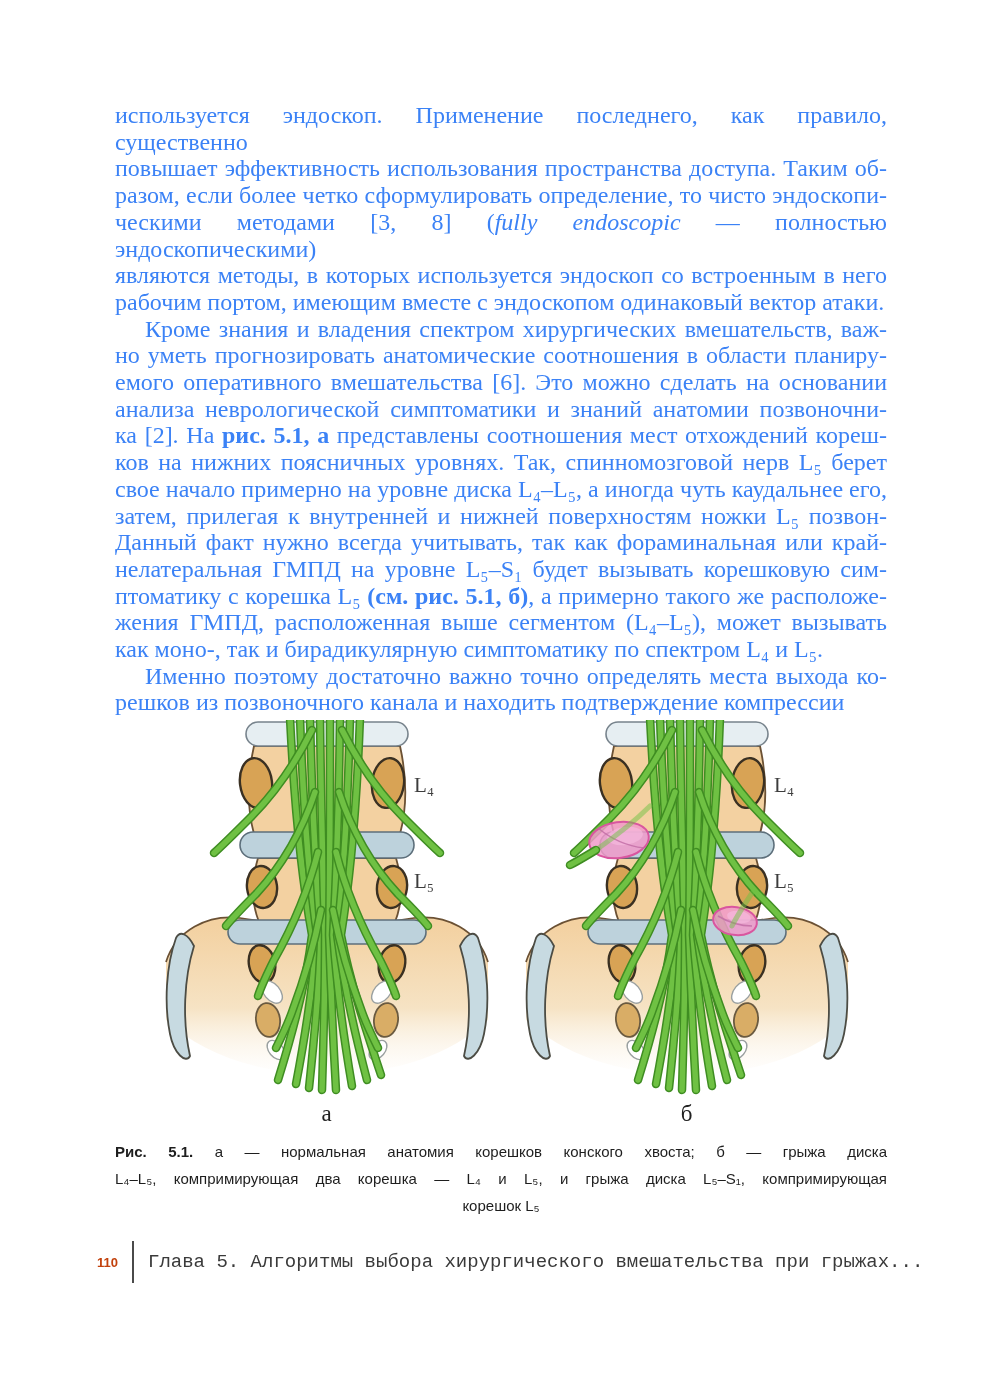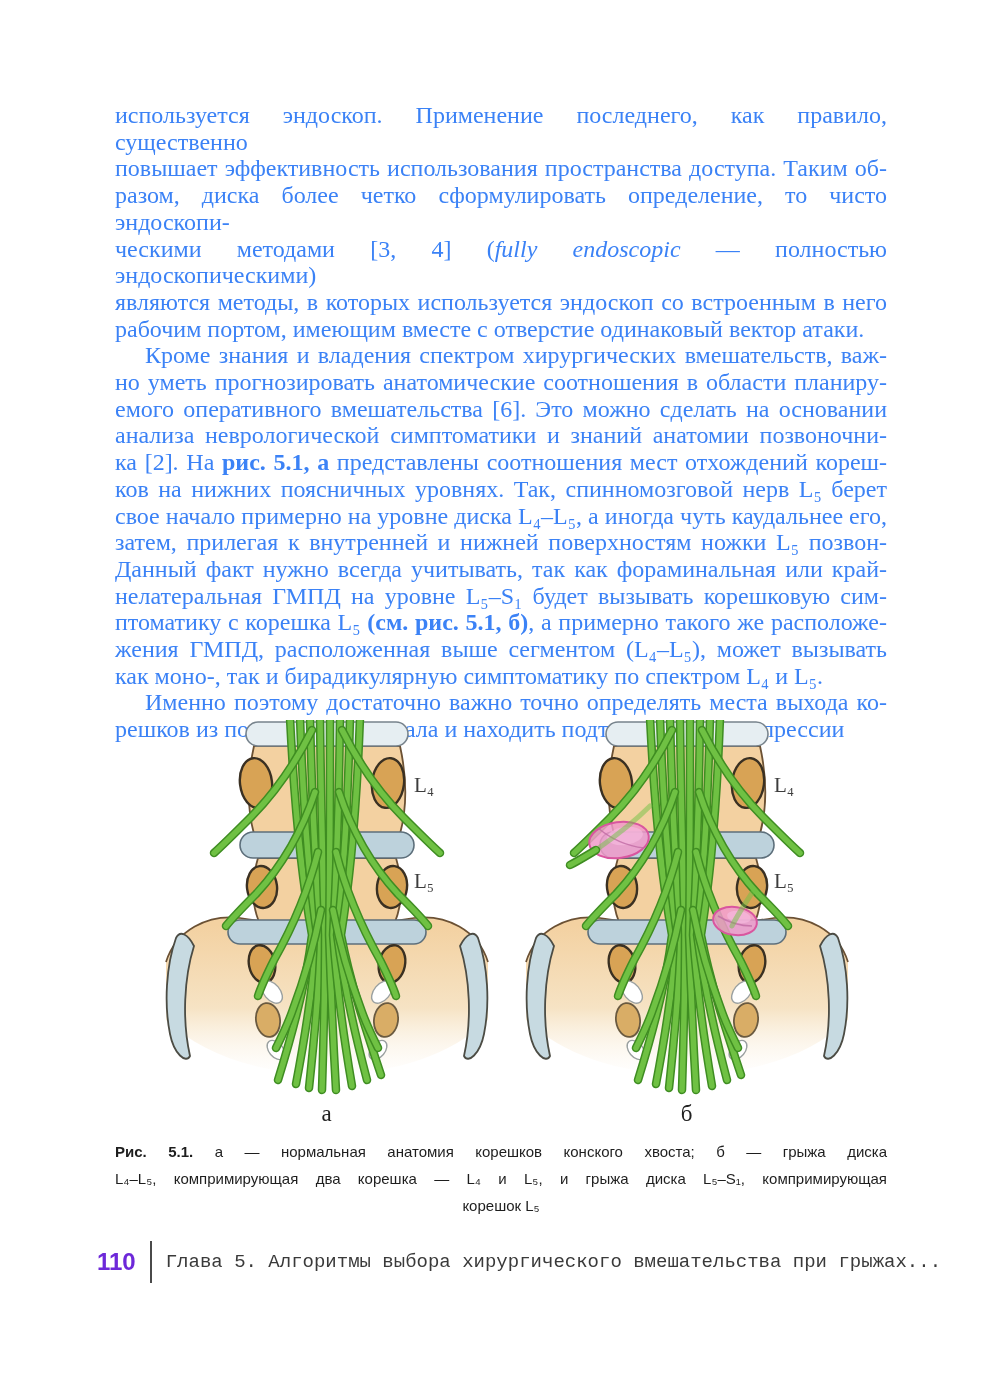--- a/index.html
+++ b/index.html
@@ -53,37 +53,37 @@
   }
   .cap-line{text-align:justify;text-align-last:justify;}
   .cap-line.center{text-align:center;text-align-last:center;}
 
   
   .footer{
     position:absolute;top:1241px;left:97px;
     display:flex;align-items:center;
     font-family:"Liberation Sans","DejaVu Sans",sans-serif;color:#333;
   }
-  .pagenum{font-weight:bold;font-size:24px;color:#6d28d9;}
+  .pagenum{font-weight:bold;font-size:13px;color:#c2410c;}
   .divider{width:2px;height:42px;background:#4a4a4a;margin:0 14px;}
   .running{font-size:19px;color:#3a3a3a;font-family:Liberation Mono, monospace;}
 </style>
 </head>
 <body>
 
 <div class="page">
 
   <div class="bodytext">
     <div class="para">
       <div class="line">используется эндоскоп. Применение последнего, как правило, существенно</div>
       <div class="line">повышает эффективность использования пространства доступа. Таким об-</div>
-      <div class="line">разом, диска более четко сформулировать определение, то чисто эндоскопи-</div>
-      <div class="line"><span>ческими методами [3, 4] (</span><span class="it">fully endoscopic</span><span> — полностью эндоскопическими)</span></div>
+      <div class="line">разом, если более четко сформулировать определение, то чисто эндоскопи-</div>
+      <div class="line"><span>ческими методами [3, 8] (</span><span class="it">fully endoscopic</span><span> — полностью эндоскопическими)</span></div>
       <div class="line">являются методы, в которых используется эндоскоп со встроенным в него</div>
-      <div class="line last">рабочим портом, имеющим вместе с отверстие одинаковый вектор атаки.</div>
+      <div class="line last">рабочим портом, имеющим вместе с эндоскопом одинаковый вектор атаки.</div>
     </div>
     <div class="para">
       <div class="line first">Кроме знания и владения спектром хирургических вмешательств, важ-</div>
       <div class="line">но уметь прогнозировать анатомические соотношения в области планиру-</div>
       <div class="line">емого оперативного вмешательства [6]. Это можно сделать на основании</div>
       <div class="line">анализа неврологической симптоматики и знаний анатомии позвоночни-</div>
       <div class="line"><span>ка [2]. На </span><span class="bd">рис. 5.1, а</span><span> представлены соотношения мест отхождений кореш-</span></div>
       <div class="line">ков на нижних поясничных уровнях. Так, спинномозговой нерв L₅ берет</div>
       <div class="line">свое начало примерно на уровне диска L₄–L₅, а иногда чуть каудальнее его,</div>
       <div class="line">затем, прилегая к внутренней и нижней поверхностям ножки L₅ позвон-</div>

